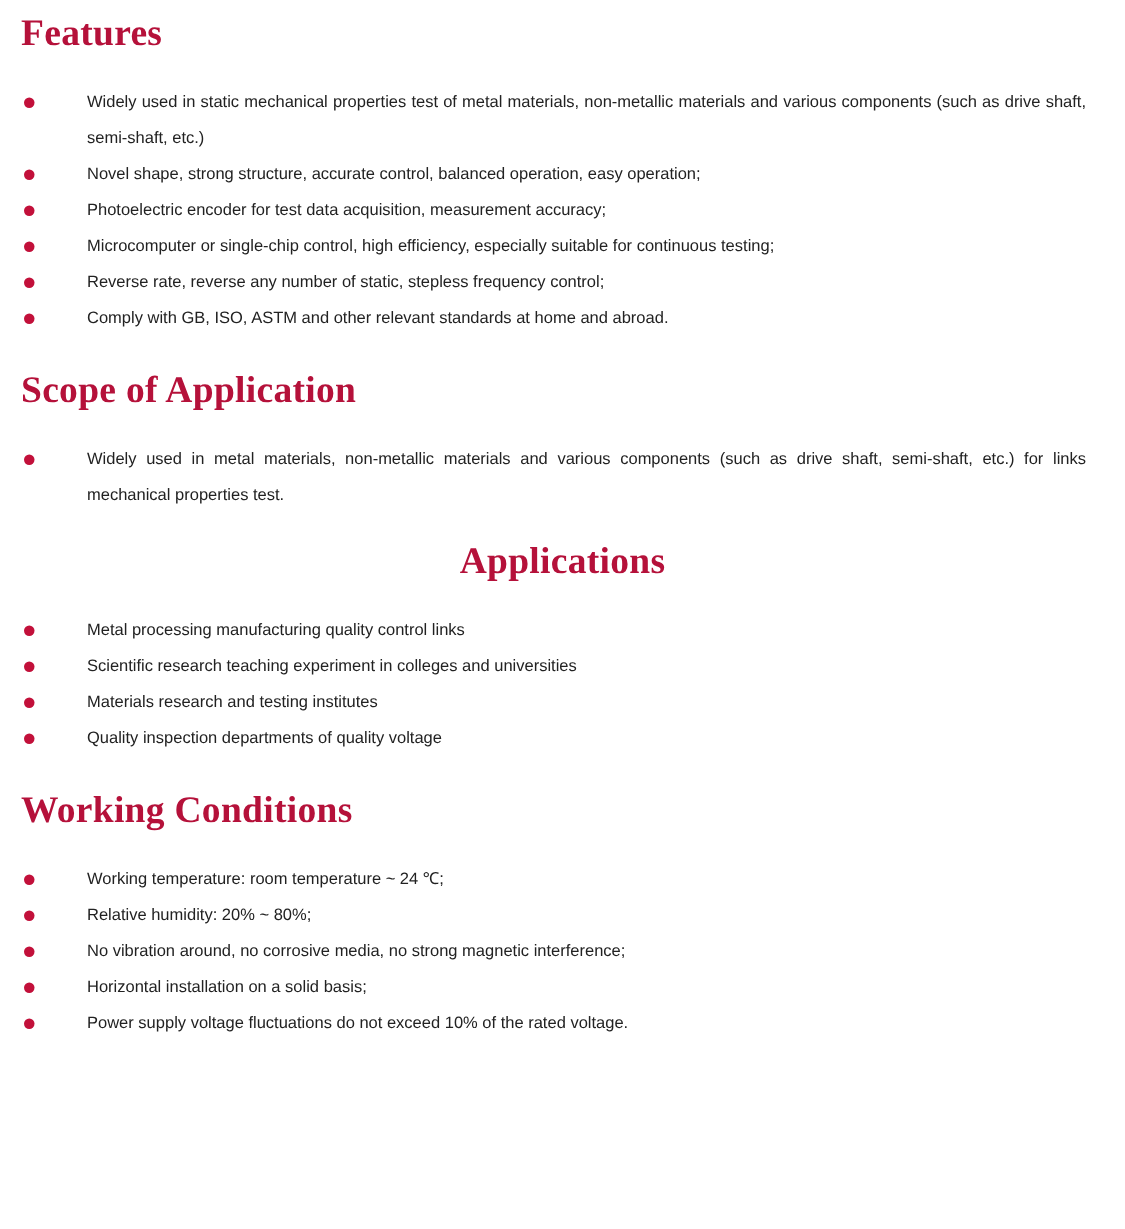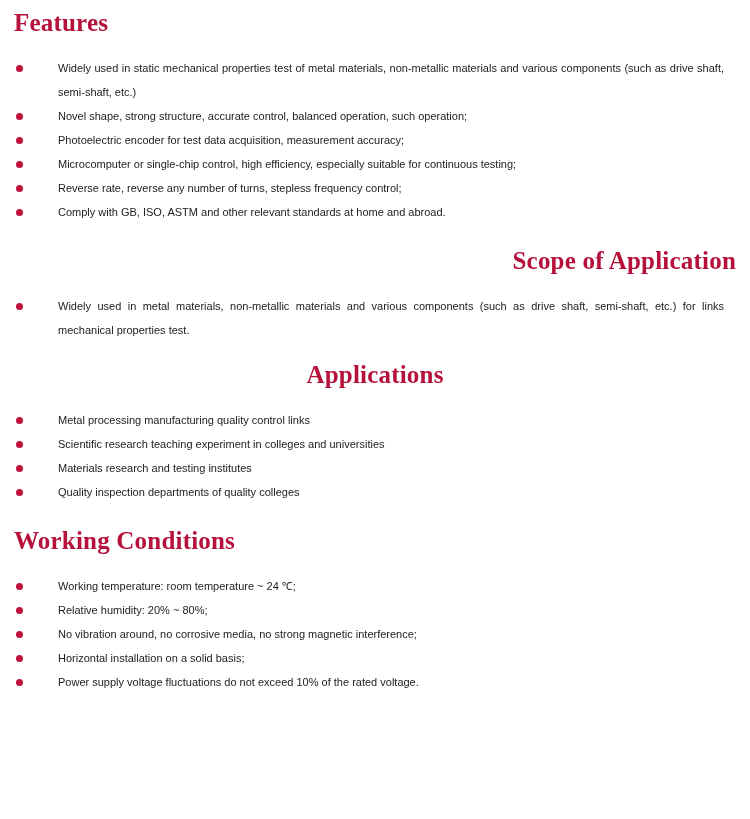--- a/index.html
+++ b/index.html
@@ -72,45 +72,45 @@
   <div class="section">
     <h2 class="section-title" style="color: rgb(181, 17, 58);">Features</h2>
     <div class="gap-after-title"></div>
     <ul class="bullets">
       <li>
         <span class="bullet-dot" style="background: rgb(194, 16, 58);"></span>
         <span class="just">Widely used in static mechanical properties test of metal materials, non-metallic materials and various components (such as drive shaft, semi-shaft, etc.)</span>
       </li>
       <li>
         <span class="bullet-dot" style="background: rgb(194, 16, 58);"></span>
-        <span>Novel shape, strong structure, accurate control, balanced operation, such operation;</span>
+        <span>Novel shape, strong structure, accurate control, balanced operation, easy operation;</span>
       </li>
       <li>
         <span class="bullet-dot" style="background: rgb(194, 16, 58);"></span>
         <span>Photoelectric encoder for test data acquisition, measurement accuracy;</span>
       </li>
       <li>
         <span class="bullet-dot" style="background: rgb(194, 16, 58);"></span>
         <span class="just">Microcomputer or single-chip control, high efficiency, especially suitable for continuous testing;</span>
       </li>
       <li>
         <span class="bullet-dot" style="background: rgb(194, 16, 58);"></span>
-        <span>Reverse rate, reverse any number of turns, stepless frequency control;</span>
+        <span>Reverse rate, reverse any number of static, stepless frequency control;</span>
       </li>
       <li>
         <span class="bullet-dot" style="background: rgb(194, 16, 58);"></span>
         <span>Comply with GB, ISO, ASTM and other relevant standards at home and abroad.</span>
       </li>
     </ul>
   </div>
 
   <div class="gap-section"></div>
 
   <div class="section">
-    <h2 class="section-title" style="color: rgb(181, 17, 58); text-align: right;">Scope of Application</h2>
+    <h2 class="section-title" style="color: rgb(181, 17, 58);">Scope of Application</h2>
     <div class="gap-after-title"></div>
     <ul class="bullets">
       <li>
         <span class="bullet-dot" style="background: rgb(194, 16, 58);"></span>
         <span class="just">Widely used in metal materials, non-metallic materials and various components (such as drive shaft, semi-shaft, etc.) for links mechanical properties test.</span>
       </li>
     </ul>
   </div>
 
   <div class="gap-section-sm"></div>
@@ -126,21 +126,21 @@
       <li>
         <span class="bullet-dot" style="background: rgb(194, 16, 58);"></span>
         <span>Scientific research teaching experiment in colleges and universities</span>
       </li>
       <li>
         <span class="bullet-dot" style="background: rgb(194, 16, 58);"></span>
         <span>Materials research and testing institutes</span>
       </li>
       <li>
         <span class="bullet-dot" style="background: rgb(194, 16, 58);"></span>
-        <span>Quality inspection departments of quality colleges</span>
+        <span>Quality inspection departments of quality voltage</span>
       </li>
     </ul>
   </div>
 
   <div class="gap-section"></div>
 
   <div class="section">
     <h2 class="section-title" style="color: rgb(181, 17, 58);">Working Conditions</h2>
     <div class="gap-after-title"></div>
     <ul class="bullets">

